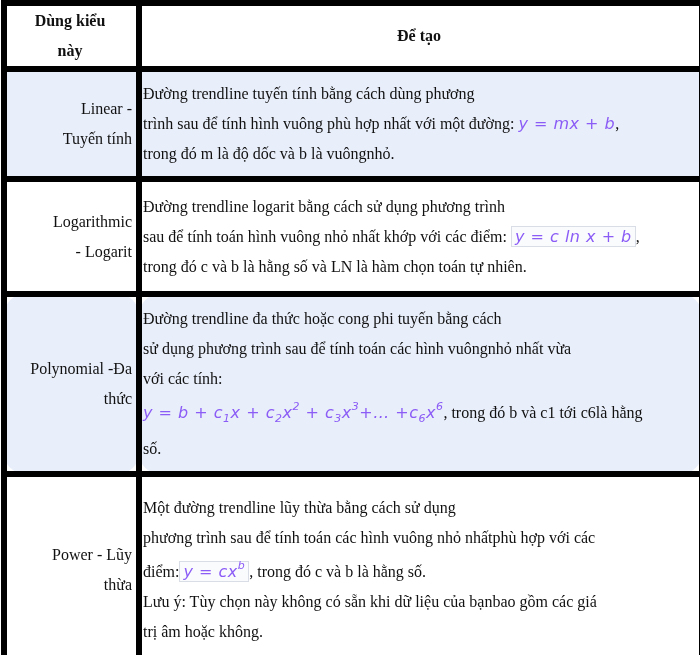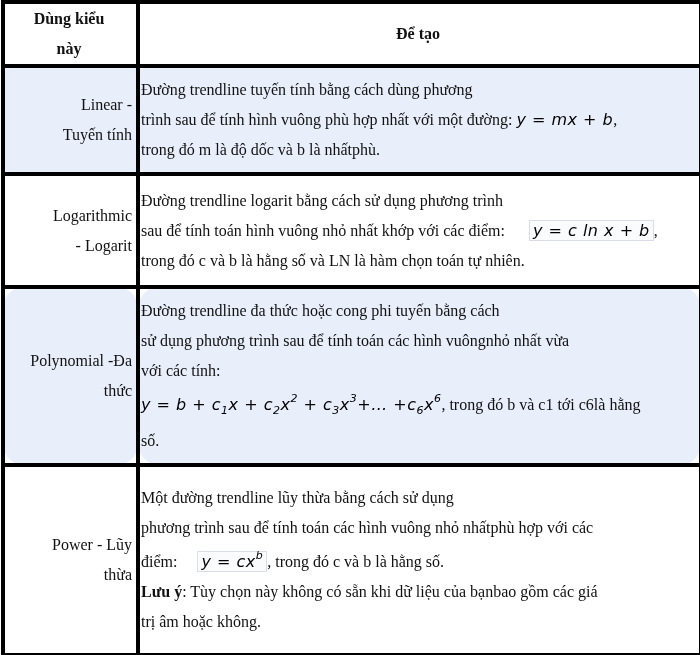--- a/index.html
+++ b/index.html
@@ -14,21 +14,21 @@
       font-family: "Liberation Serif", "DejaVu Serif", serif;
       color: #111111;
     }
     table.trend {
       border-collapse: collapse;
       width: 698px;
       margin: 0 0 0 1px;
       table-layout: fixed;
     }
     table.trend td, table.trend th {
-      border: 4px solid #000000;
+      border: 6px solid #000000;
       vertical-align: middle;
       padding: 0 4px 0 1px;
       font-size: 16px;
       line-height: 30px;
     }
     col.c1 { width: 135px; }
     col.c2 { width: 563px; }
     th {
       font-weight: bold;
       background: #ffffff;
@@ -46,31 +46,30 @@
     td.desc {
       line-height: 31px;
       padding-left: 3px;
     }
     .line { display: block; white-space: nowrap; }
     .math {
       font-family: "DejaVu Sans", "Liberation Sans", sans-serif;
       font-style: italic;
       font-size: 16px;
       letter-spacing: 0.5px;
-      color: #000000;
+      color: #8b5cf6;
     }
     .math.boxed {
       border: 1px solid #d8dde6;
       background: #fafbfd;
       padding: 0 3px;
-      margin-left: 20px;
     }
     .math sup { font-size: 11px; position: relative; top: -2px; }
     .math sub { font-size: 11px; }
-    .bold { font-weight: bold; }
+    .bold { font-weight: normal; }
     tr.r1 td { height: 104px; }
     tr.r2 td { height: 109px; border-radius: 14px; }
     tr.r3 td { height: 174px; border-radius: 21px; }
     tr.r4 td { height: 186px; }
   </style>
 </head>
 <body>
 
 <table class="trend">
   <colgroup>
@@ -89,21 +88,21 @@
   <tbody>
 
     <tr class="shade r1">
       <td class="type">
         <span class="line">Linear -</span>
         <span class="line">Tuyến tính</span>
       </td>
       <td class="desc">
         <span class="line">Đường trendline tuyến tính bằng cách dùng phương</span>
         <span class="line"><span>trình sau để tính hình vuông phù hợp nhất với một đường: </span><span class="math">y = mx + b</span><span>,</span></span>
-        <span class="line">trong đó m là độ dốc và b là nhấtphù.</span>
+        <span class="line">trong đó m là độ dốc và b là vuôngnhỏ.</span>
       </td>
     </tr>
 
     <tr class="plain r2">
       <td class="type">
         <span class="line">Logarithmic</span>
         <span class="line">- Logarit</span>
       </td>
       <td class="desc">
         <span class="line">Đường trendline logarit bằng cách sử dụng phương trình</span>

